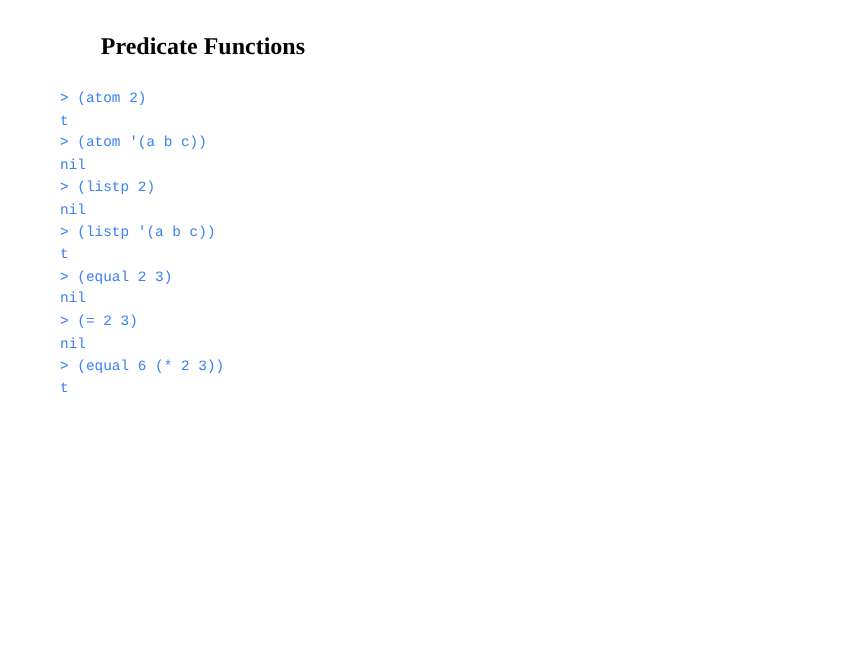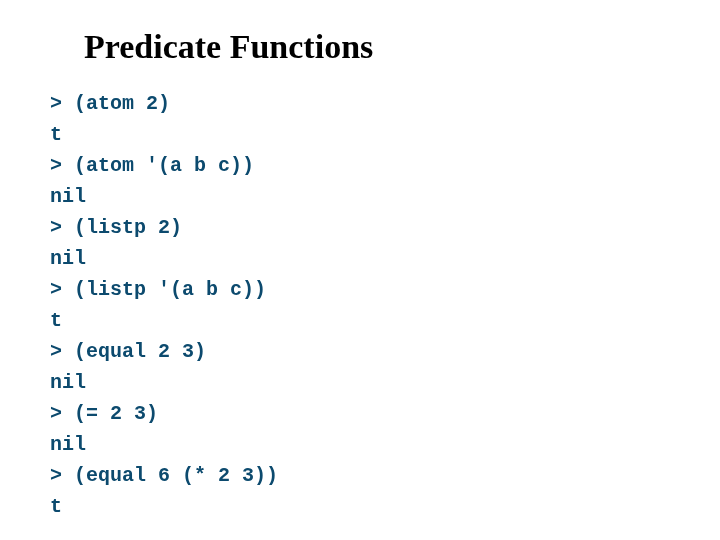--- a/index.html
+++ b/index.html
@@ -11,31 +11,31 @@
     font-family: "Times New Roman", Times, serif;
   }
   .slide {
     width: 720px;
     height: 540px;
     position: relative;
     box-sizing: border-box;
     padding: 28px 50px 30px 50px;
   }
   .title {
-    font-size: 34px;
+    font-size: 20px;
     font-weight: bold;
     color: #000;
     margin: 0 0 22px 34px;
     font-family: "Times New Roman", Times, serif;
   }
   .code {
     font-family: "Courier New", Courier, monospace;
-    font-size: 20px;
-    font-weight: bold;
-    color: #0c4a6e;
+    font-size: 12px;
+    font-weight: normal;
+    color: #3b82f6;
     line-height: 1.55;
     white-space: pre;
     margin-left: 0;
   }
 </style>
 </head>
 <body>
 
 <div class="slide">
   <h1 class="title">Predicate Functions</h1>

